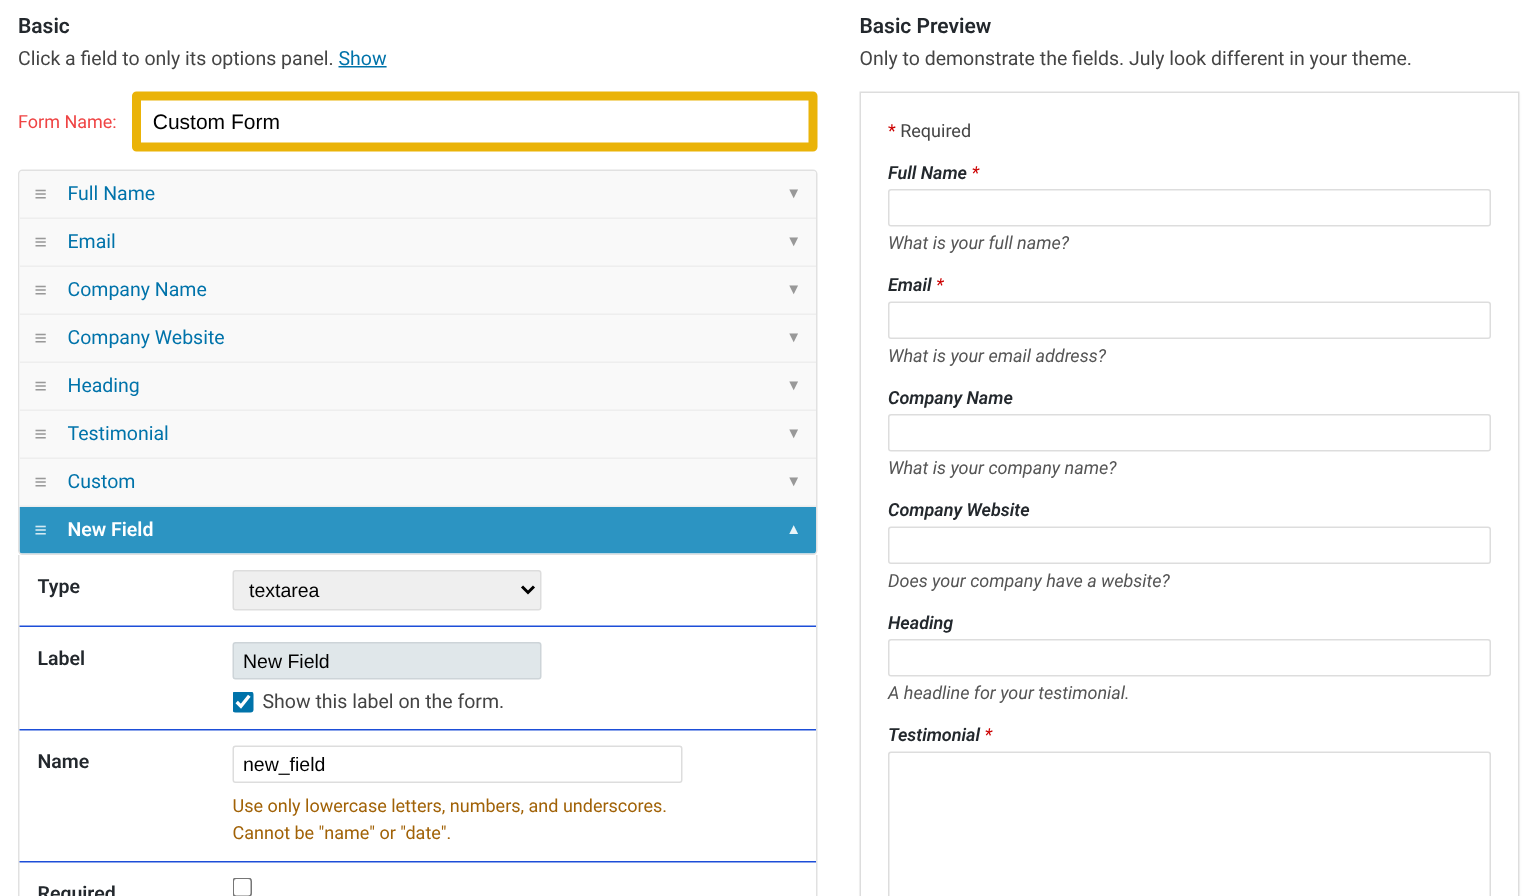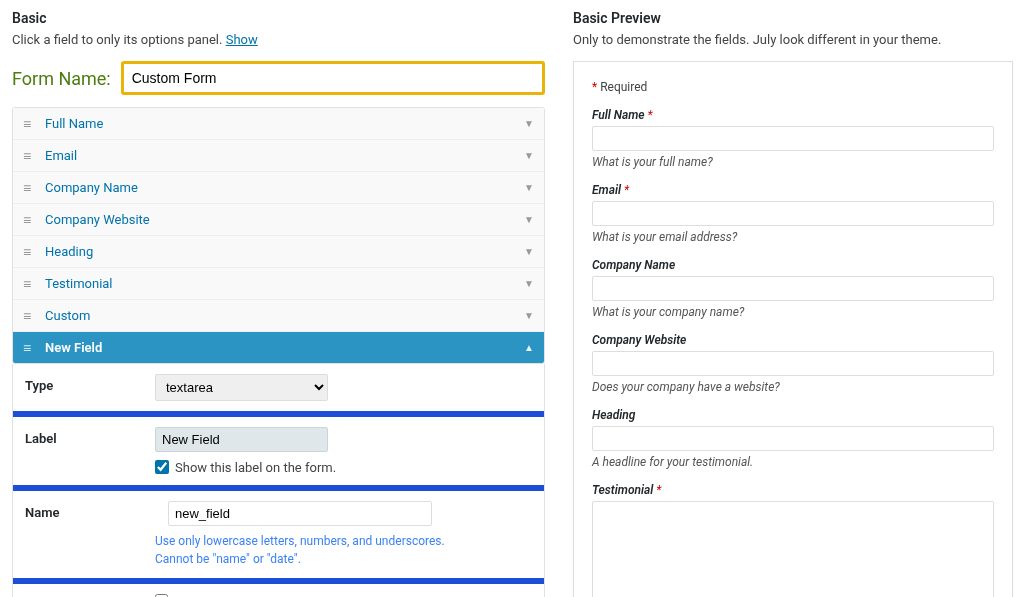--- a/index.html
+++ b/index.html
@@ -6,42 +6,42 @@
 body { font-family: -apple-system, BlinkMacSystemFont, "Segoe UI", Roboto, sans-serif; font-size: 13px; color: #23282d; background: #fff; }
 .container { display: flex; width: 1024px; }
 .left-col { width: 555px; padding: 10px 10px 10px 12px; }
 .right-col { width: 468px; padding: 10px 10px 10px 18px; }
 
 h2 { font-size: 14px; font-weight: 600; margin-bottom: 6px; color: #23282d; }
 .subtext { font-size: 13px; color: #444; margin-bottom: 14px; }
 .subtext a { color: #0073aa; text-decoration: underline; }
 
 .form-name-row { display: flex; align-items: center; gap: 10px; margin-bottom: 12px; }
-.form-name-label { font-size: 18px; color: #4d7c0f; white-space: nowrap; }
-.form-name-input { flex: 1; padding: 6px 8px; border: 3px solid #eab308; border-radius: 3px; font-size: 14px; background: #fff; }
+.form-name-label { font-size: 12px; color: #ef4444; white-space: nowrap; }
+.form-name-input { flex: 1; padding: 6px 8px; border: 6px solid #eab308; border-radius: 3px; font-size: 14px; background: #fff; }
 
 .field-list { border: 1px solid #e1e1e1; border-radius: 3px; overflow: hidden; }
 .field-row { display: flex; align-items: center; padding: 8px 10px; border-bottom: 1px solid #eee; background: #f9f9f9; }
 .field-row:last-child { border-bottom: none; }
 .field-row.active { background: #2c94c2; color: #fff; }
 .drag-handle { color: #999; font-size: 12px; margin-right: 10px; cursor: grab; line-height: 1; }
 .field-row.active .drag-handle { color: rgba(255,255,255,0.8); }
 .field-label { flex: 1; color: #0073aa; font-size: 13px; }
 .field-row.active .field-label { color: #fff; font-weight: 600; }
 .exp-icon { color: #999; font-size: 10px; }
 .field-row.active .exp-icon { color: rgba(255,255,255,0.9); }
 
 .field-options { border: 1px solid #e1e1e1; border-top: none; }
-.opt-row { display: flex; padding: 10px 12px; border-bottom: 6px solid #1d4ed8; align-items: flex-start; }
+.opt-row { display: flex; padding: 10px 12px; border-bottom: 1px solid #1d4ed8; align-items: flex-start; }
 .opt-row:last-child { border-bottom: none; }
 .opt-label { width: 130px; font-size: 13px; font-weight: 600; color: #23282d; padding-top: 4px; }
 .opt-control { flex: 1; }
-.opt-control input[type=text], .opt-control select { width: 173px; padding: 4px 6px; border: 1px solid #ddd; border-radius: 2px; font-size: 13px; }
-.opt-control input.wide { width: 264px; margin-left: 13px; }
-.opt-control .hint { font-size: 12px; color: #3b82f6; margin-top: 6px; line-height: 1.5; }
+.opt-control input[type=text], .opt-control select { width: 206px; padding: 4px 6px; border: 1px solid #ddd; border-radius: 2px; font-size: 13px; }
+.opt-control input.wide { width: 300px; }
+.opt-control .hint { font-size: 12px; color: #a16207; margin-top: 6px; line-height: 1.5; }
 .cb-row { display: flex; gap: 6px; margin-top: 8px; font-size: 13px; color: #444; }
 .cb-row input[type=checkbox] { width: 14px; height: 14px; accent-color: #0073aa; }
 .label-input-highlight { background: #e0e7ea; border: 1px solid #cdd4d8 !important; }
 
 .preview-box { border: 1px solid #ddd; background: #fff; padding: 18px 18px 0 18px; box-shadow: 0 1px 2px rgba(0,0,0,0.05); }
 .req-note { font-size: 12px; color: #444; margin-bottom: 14px; }
 .req-note .star { color: #c00; }
 .pf { margin-bottom: 14px; }
 .pf-label { font-size: 12px; font-weight: 600; color: #23282d; margin-bottom: 4px; display: block; font-style: italic; }
 .pf-label .star { color: #c00; font-weight: normal; }

